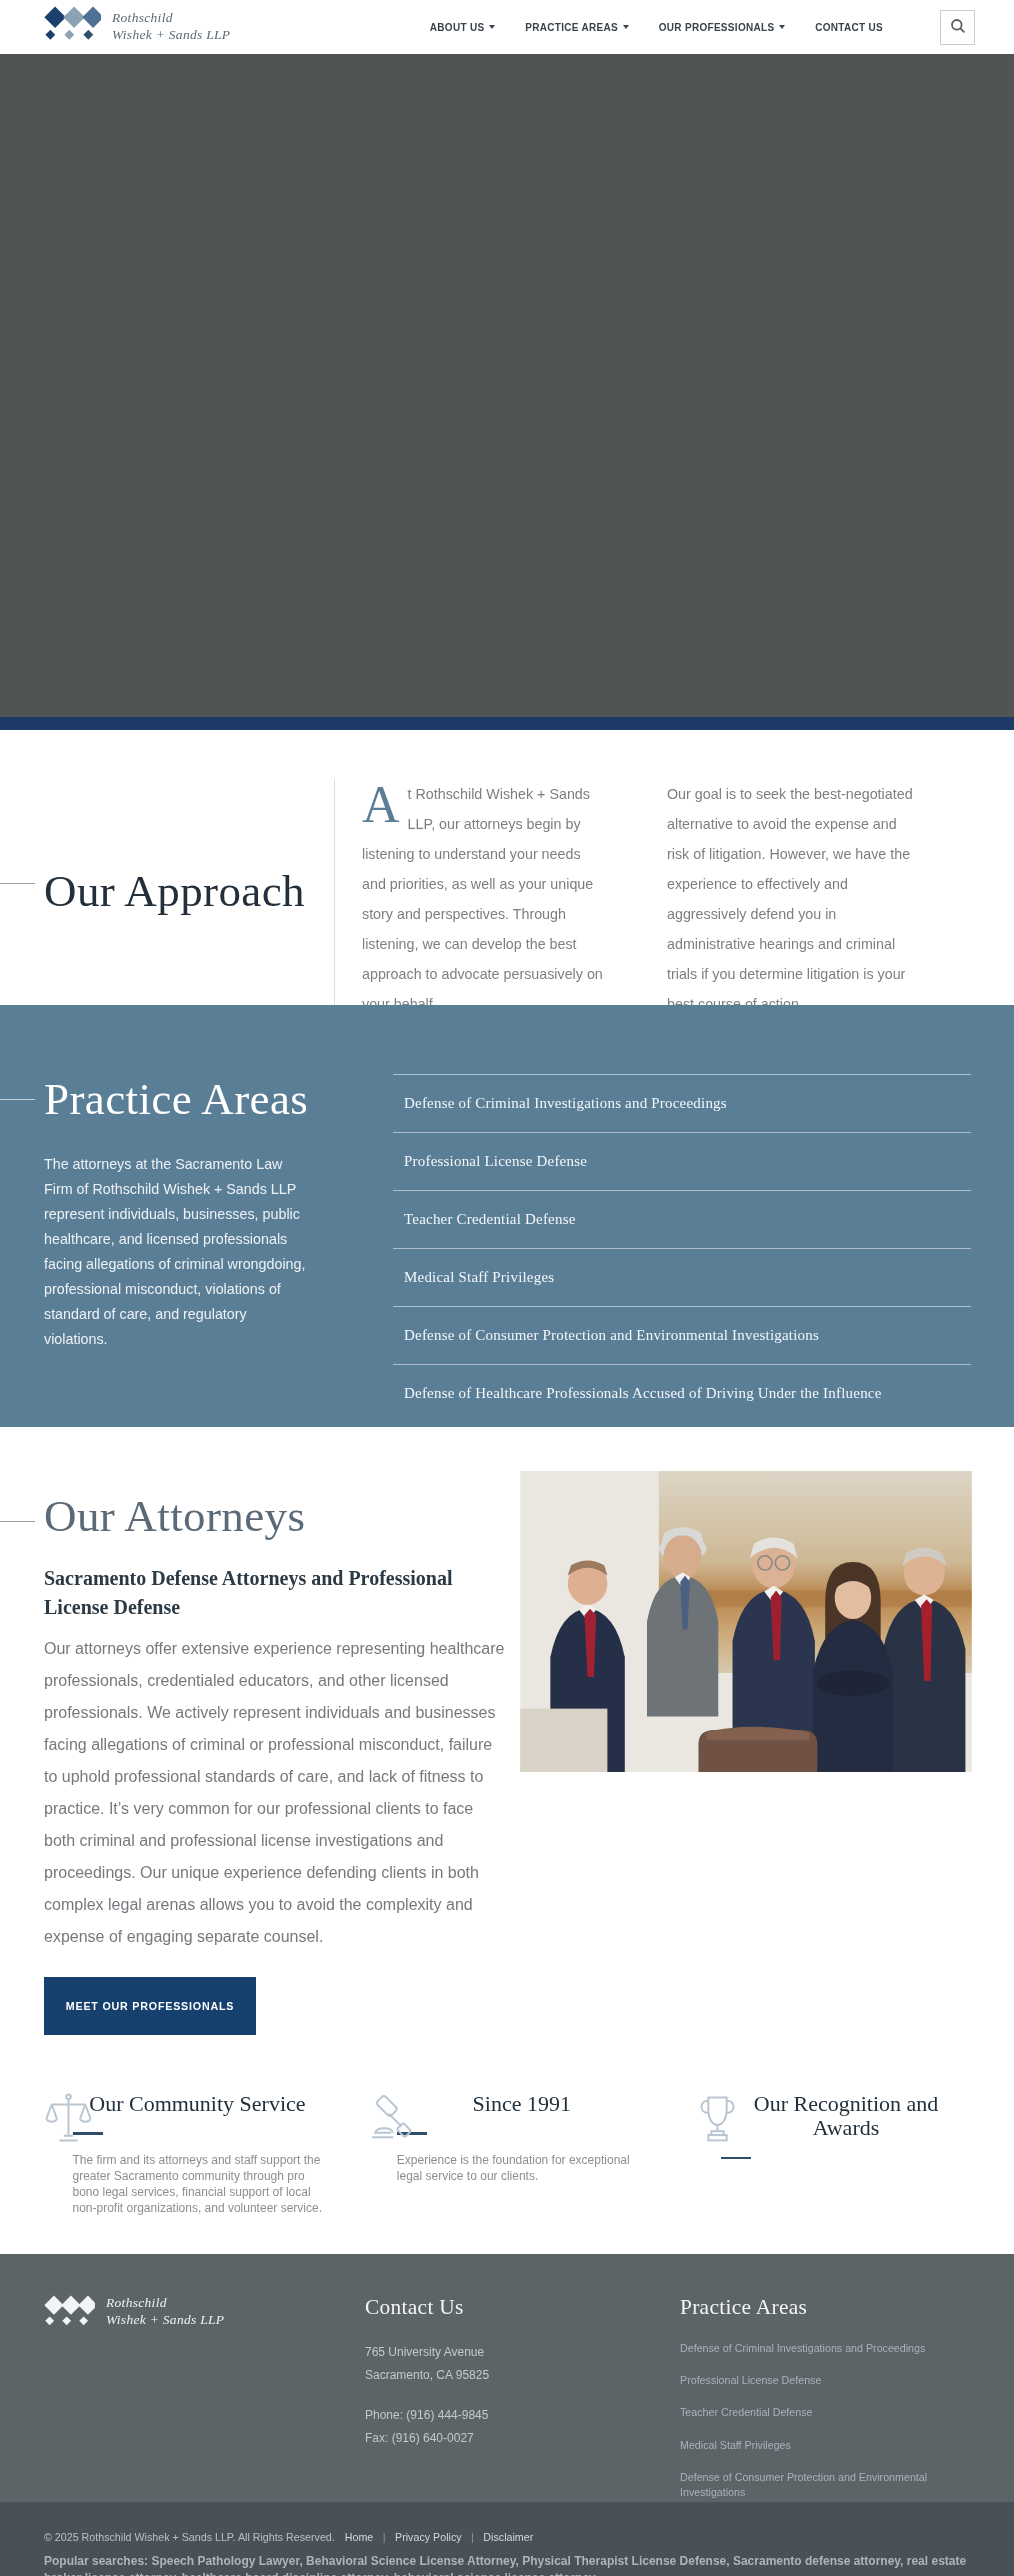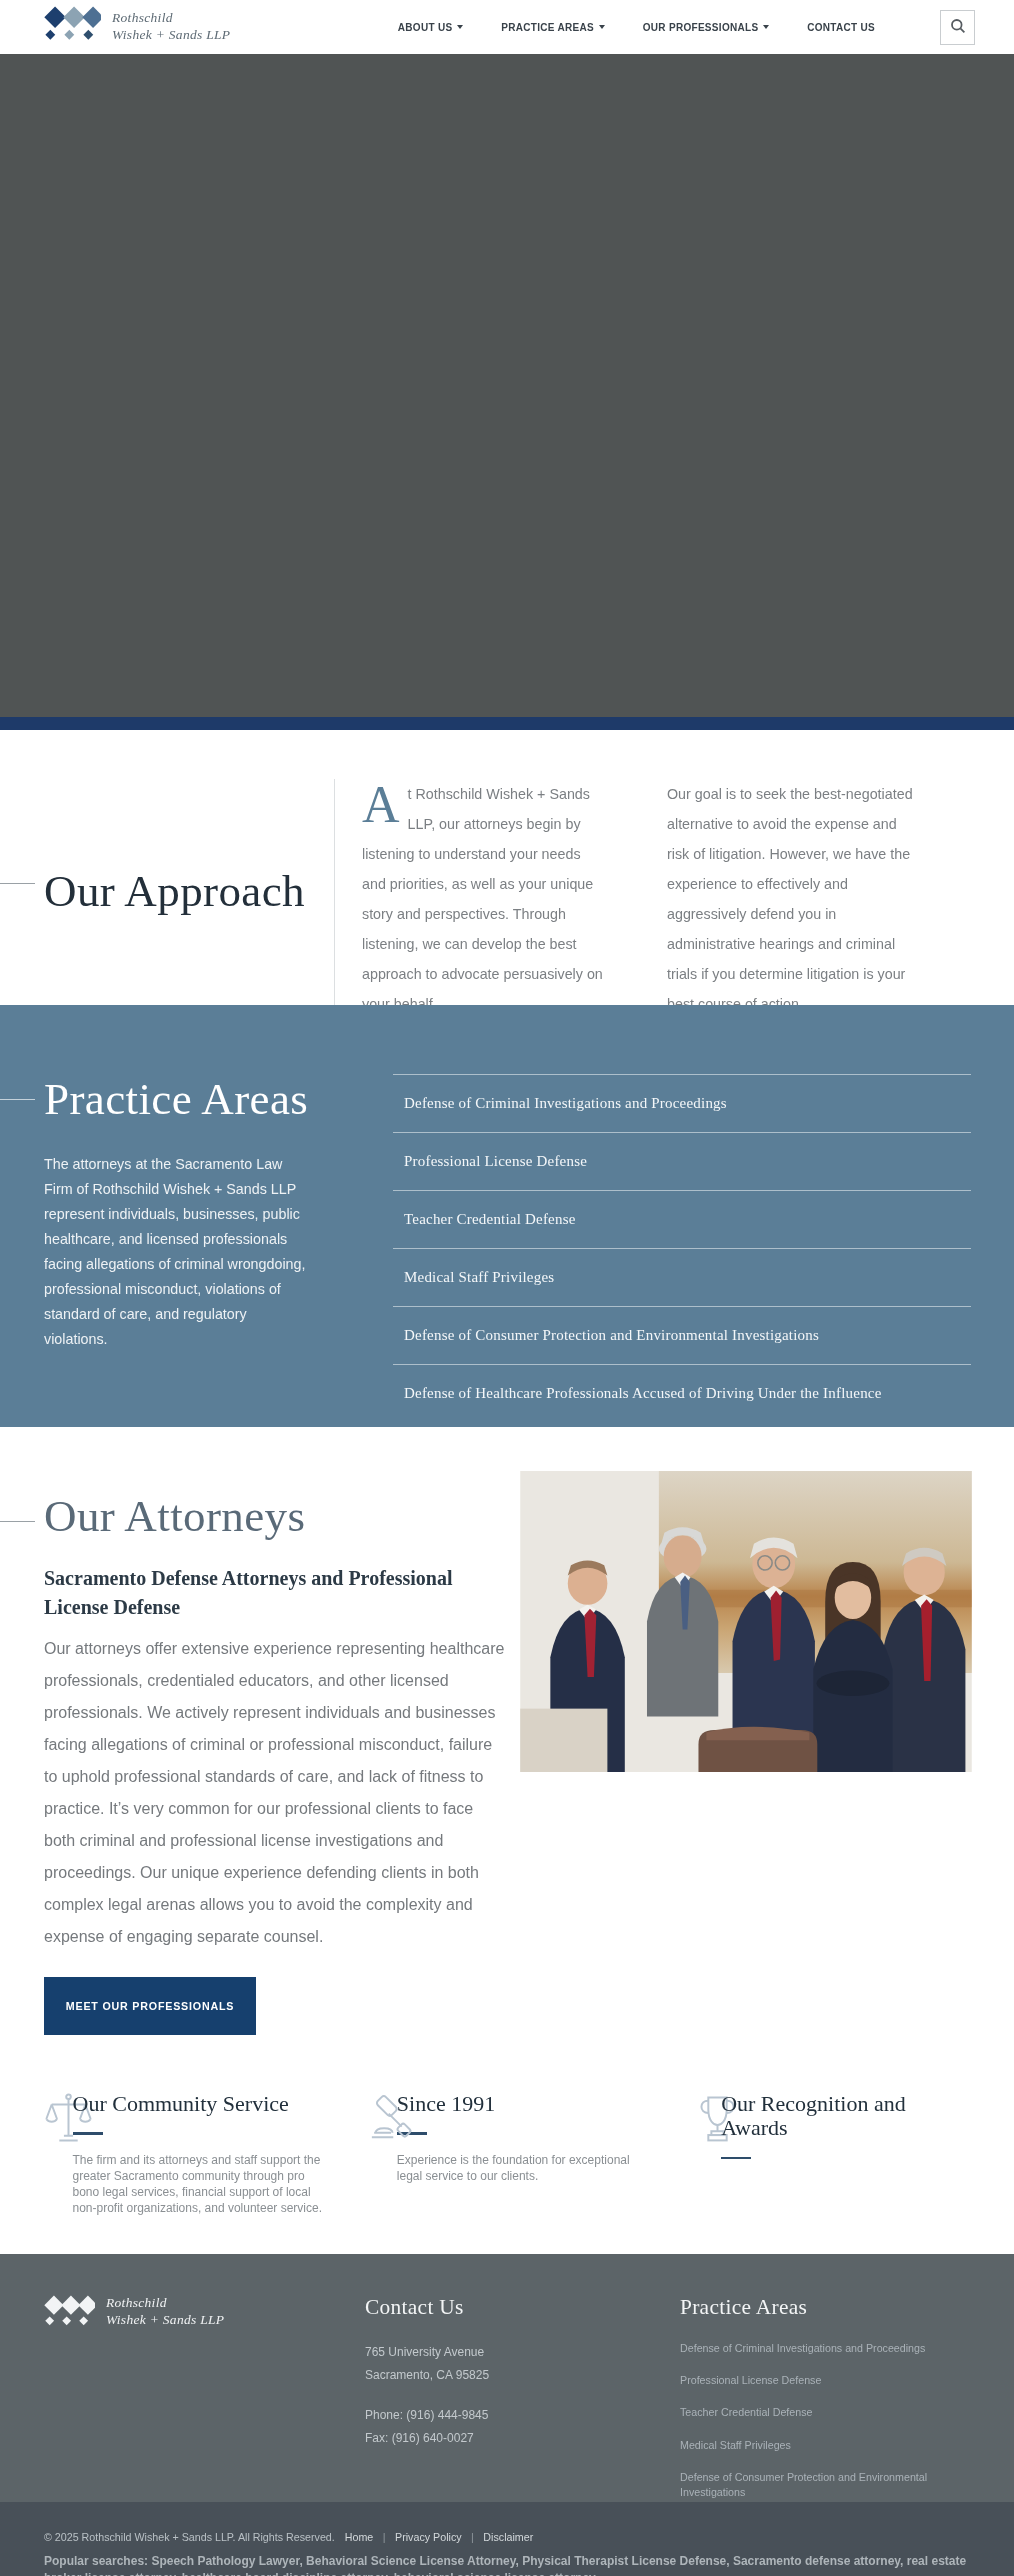--- a/index.html
+++ b/index.html
@@ -27,21 +27,21 @@
   
   .site-header{
     height:54px;background:#fff;display:flex;align-items:center;
     padding:0 40px 0 44px;justify-content:space-between;
   }
   .brand{display:flex;align-items:center;gap:11px;cursor:pointer;}
   .brand-name{
     font-family:"Liberation Serif","DejaVu Serif",serif;
     font-size:13.5px;line-height:1.25;color:#5d6a74;letter-spacing:0.3px;font-style:italic;
   }
-  .main-nav{display:flex;align-items:center;gap:38px;}
+  .main-nav{display:flex;align-items:center;gap:30px;}
   .nav-item{
     font-size:10px;font-weight:700;letter-spacing:0.3px;color:#39424a;
     display:flex;align-items:center;gap:4.8px;cursor:pointer;white-space:nowrap;
   }
   .caret{width:0;height:0;border-left:3.2px solid transparent;border-right:3.2px solid transparent;
     border-top:4px solid #39424a;display:inline-block;}
   .search-btn{
     width:35px;height:35px;border:0.8px solid #c9cdd0;background:#fff;margin-left:27px;
     display:flex;align-items:center;justify-content:center;cursor:pointer;
   }
@@ -99,21 +99,21 @@
   }
   .photo-wrap{width:452px;height:301px;justify-self:end;}
   .photo-wrap svg{display:block;width:452px;height:301px;}
 
   
   .features{display:grid;grid-template-columns:1fr 1fr 1fr;column-gap:46px;margin-top:57px;padding-bottom:38px;}
   .feature{position:relative;}
   .feature-icon{position:absolute;left:0;top:1.6px;}
   .feature h3{
     font-family:"Liberation Serif","DejaVu Serif",serif;font-weight:400;
-    font-size:22px;line-height:1.12;color:#22303c;margin-left:28.5px;position:relative;
+    font-size:22px;line-height:1.12;color:#22303c;margin-left:28.5px;position:relative;text-align:center;
   }
   .feature-dash{width:30px;height:2.4px;background:#2e4d6b;margin:16px 0 17.4px 28.5px;}
   .feature p{font-size:12px;line-height:16px;font-weight:300;color:#8a8f93;margin-left:28.5px;}
 
   
   .site-footer{background:var(--footer-bg);padding:41px 44px 0;height:248px;overflow:hidden;}
   .footer-grid{display:grid;grid-template-columns:321px 315px 1fr;}
   .footer-brand{display:flex;align-items:flex-start;gap:11px;}
   .footer-brand .brand-name{color:#f1f3f4;}
   .footer-h{font-family:"Liberation Serif","DejaVu Serif",serif;font-weight:400;

